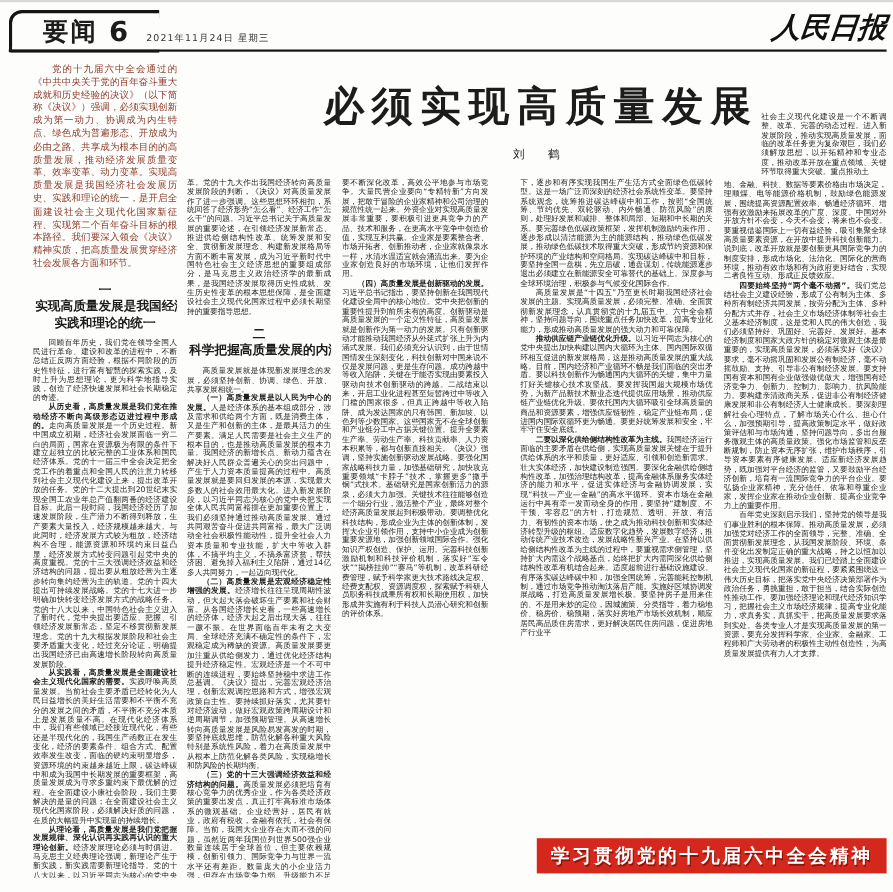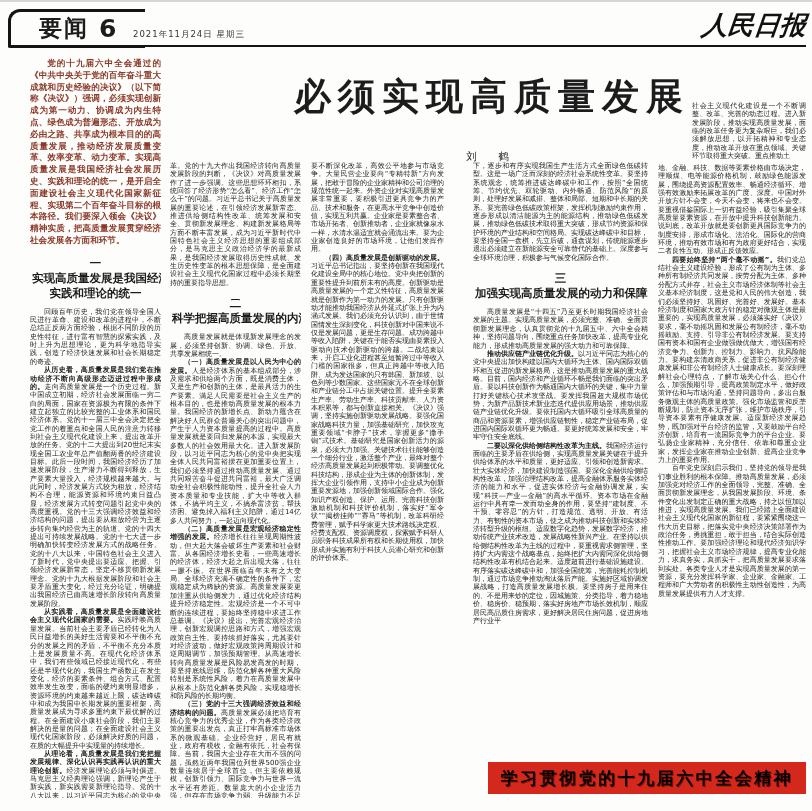--- a/index.html
+++ b/index.html
@@ -12,30 +12,30 @@
           border-radius:12px 0 0 2px;display:flex;align-items:center;padding-left:28px;}
   .yw-title{font-size:23px;font-weight:900;letter-spacing:2px;}
   .yw-num{font-size:25px;font-weight:900;margin-left:10px;}
   .hdr-date{position:absolute;left:133px;top:27px;font-size:8.5px;color:#333;letter-spacing:1px;}
   .masthead{position:absolute;right:6px;top:6px;font-family:"DejaVu Serif","Liberation Serif",serif;
             font-style:italic;font-weight:bold;font-size:26px;transform:skewX(-6deg);color:#111;}
   .hdr-rule{position:absolute;left:8px;top:43px;width:798px;height:2px;background:#141414;}
   
   .headline{position:absolute;left:292px;top:70px;width:400px;text-align:center;}
   .headline .t{font-size:37px;font-weight:900;letter-spacing:7px;white-space:nowrap;}
-  .headline .a{font-size:10.5px;letter-spacing:9px;margin-top:28px;color:#222;}
+  .headline .a{font-size:10.5px;letter-spacing:9px;margin-top:12px;color:#222;}
   
   .col{position:absolute;overflow:hidden;text-align:justify;}
   .col p{margin:0;font-size:7px;line-height:8.35px;text-indent:2em;word-break:break-all;}
   .col p.ni{text-indent:0;}
   .col p b{font-weight:bold;}
   .colhead{font-size:11.5px;line-height:15px;font-weight:900;text-align:center;
            margin:9px 2px 7px 2px;word-break:keep-all;}
   #col1{left:30px;top:56px;width:131px;height:740px;}
-  .intro{font-size:8.6px;line-height:11.8px;font-weight:bold;text-indent:2em;
+  .intro{font-size:8.6px;line-height:11.8px;font-weight:normal;text-indent:2em;
          text-align:justify;word-break:break-all;}
   #col2{left:170px;top:160px;width:131px;height:636px;}
   #col3{left:311px;top:160px;width:133px;height:636px;}
   #col4{left:473px;top:160px;width:175px;height:598px;}
   #col5a{left:692px;top:76px;width:114px;height:84px;margin-top:24px;}
   #col5b{left:658px;top:162px;width:148px;height:590px;}
   
   .banner{position:absolute;left:488px;top:760px;width:318px;height:32px;
           display:flex;align-items:center;justify-content:center;}
   .banner-inner{width:100%;height:100%;display:flex;align-items:center;justify-content:center;
@@ -78,31 +78,30 @@
       <p><b>（一）高质量发展是以人民为中心的发展。</b>人是经济体系的基本组成部分，涉及需求和供给两个方面，既是消费主体，又是生产和创新的主体，是最具活力的生产要素。满足人民需要是社会主义生产的根本目的，也是推动高质量发展的根本力量。我国经济的新增长点、新动力蕴含在解决好人民群众普遍关心的突出问题中，产生于人力资本质量提高的过程中。高质量发展就是要回归发展的本源，实现最大多数人的社会效用最大化。进入新发展阶段，以习近平同志为核心的党中央把实现全体人民共同富裕摆在更加重要位置上，我们必须坚持通过推动高质量发展、通过共同艰苦奋斗促进共同富裕，最大广泛调动全社会积极性能动性，提升全社会人力资本质量和专业技能，扩大中等收入群体，不搞平均主义，不搞杀富济贫，帮扶济困、避免掉入福利主义陷阱，通过14亿多人共同努力，一起迈向现代化。</p>
       <p><b>（二）高质量发展是宏观经济稳定性增强的发展。</b>经济增长往往呈现周期性波动，但大起大落会破坏生产要素和社会财富。从各国经济增长史看，一些高速增长的经济体，经济大起之后出现大落，往往一蹶不振。在世界面临百年未有之大变局、全球经济充满不确定性的条件下，宏观稳定成为稀缺的资源。高质量发展要更加注重从供给侧发力，通过优化经济结构提升经济稳定性。宏观经济是一个不可中断的连续进程，要始终坚持稳中求进工作总基调。《决议》提出，完善宏观经济治理，创新宏观调控思路和方式，增强宏观政策自主性。要持续抓好落实，尤其要针对经济波动，做好宏观政策跨周期设计和逆周期调节，加强预期管理。从高速增长转向高质量发展是风险易发高发的时期，要坚持底线思维，防范化解各种重大风险特别是系统性风险，着力在高质量发展中从根本上防范化解各类风险，实现稳增长和防风险的长期均衡。</p>
       <p><b>（三）党的十三大强调经济效益和经济结构的问题。</b>高质量发展必须把培育有核心竞争力的优秀企业，作为各类经济政策的重要出发点，真正打牢高标准市场体系的微观基础。企业经营好，居民有就业，政府有税收，金融有依托，社会有保障。当前，我国大企业存在大而不强的问题，虽然近两年我国位列世界500强企业数量连续居于全球首位，但主要依赖规模，创新引领力、国际竞争力与世界一流水平还有差距。数量庞大的小企业活力强，但存在市场竞争力弱、升级能力不足的现象。国有企业</p>
     </div>
   <div id="col3" class="col">
       <p class="ni">要不断深化改革，高效公平地参与市场竞争。大量民营企业要向“专精特新”方向发展，把敢于冒险的企业家精神和公司治理的规范性统一起来。外资企业对实现高质量发展非常重要，要积极引进更具竞争力的产品、技术和服务，在更高水平竞争中创造价值，实现互利共赢。企业家是要素整合者、市场开拓者、创新推动者，企业家就像泉水一样，水清水温适宜就会涌流出来。要为企业家创造良好的市场环境，让他们发挥作用。</p>
       <p><b>（四）高质量发展是创新驱动的发展。</b>习近平总书记指出，要坚持创新在我国现代化建设全局中的核心地位。党中央把创新的重要性提升到前所未有的高度。创新驱动是高质量发展的一个定义性特征，高质量发展就是创新作为第一动力的发展。只有创新驱动才能推动我国经济从外延式扩张上升为内涵式发展。我们必须充分认识到，由于世情国情发生深刻变化，科技创新对中国来说不仅是发展问题，更是生存问题。成功跨越中等收入陷阱，关键在于能否实现由要素投入驱动向技术创新驱动的跨越。二战结束以来，开启工业化进程甚至短暂跨过中等收入门槛的国家很多，但真正跨越中等收入陷阱、成为发达国家的只有韩国、新加坡、以色列等少数国家。这些国家无不在全球创新和产业链分工中占据关键位置。提升全要素生产率、劳动生产率、科技贡献率、人力资本积累等，都与创新直接相关。《决议》强调，坚持实施创新驱动发展战略。要强化国家战略科技力量，加强基础研究，加快攻克重要领域“卡脖子”技术，掌握更多“撒手锏”式技术。基础研究是国家创新活力的源泉，必须大力加强。关键技术往往能够创造一个细分行业，激活整个产业，最终对整个经济高质量发展起到积极带动。要调整优化科技结构，形成企业为主体的创新体制，发挥大企业引领作用，支持中小企业成为创新重要发源地，加强创新领域国际合作。强化知识产权创造、保护、运用。完善科技创新激励机制和科技评价机制，落实好“军令状”“揭榜挂帅”“赛马”等机制，改革科研经费管理，赋予科学家更大技术路线决定权、经费支配权、资源调度权，探索赋予科研人员职务科技成果所有权和长期使用权，加快形成并实施有利于科技人员潜心研究和创新的评价体系。</p>
     </div>
   <div id="col4" class="col">
       <p class="ni">下，逐步和有序实现我国生产生活方式全面绿色低碳转型。这是一场广泛而深刻的经济社会系统性变革。要坚持系统观念，统筹推进碳达峰碳中和工作，按照“全国统筹、节约优先、双轮驱动、内外畅通、防范风险”的原则，处理好发展和减排、整体和局部、短期和中长期的关系。要完善绿色低碳政策框架，发挥机制激励约束作用，逐步形成以清洁能源为主的能源结构，推动绿色低碳发展，推动绿色低碳技术取得重大突破，形成节约资源和保护环境的产业结构和空间格局。实现碳达峰碳中和目标，要坚持全国一盘棋，先立后破，通盘谋划，传统能源逐步退出必须建立在新能源安全可靠替代的基础上。深度参与全球环境治理，积极参与气候变化国际合作。</p>
-      <div class="colhead">三　加强实现高质量发展的动力和保障</div>
       <p>高质量发展是“十四五”乃至更长时期我国经济社会发展的主题。实现高质量发展，必须完整、准确、全面贯彻新发展理念，认真贯彻党的十九届五中、六中全会精神，坚持问题导向，围绕重点任务加快改革，提高专业化能力，形成推动高质量发展的强大动力和可靠保障。</p>
       <p><b>推动供应链产业链优化升级。</b>以习近平同志为核心的党中央提出加快构建以国内大循环为主体、国内国际双循环相互促进的新发展格局，这是推动高质量发展的重大战略。目前，国内经济和产业循环不畅是我们面临的突出矛盾。要以科技创新作为畅通国内大循环的关键，集中力量打好关键核心技术攻坚战。要发挥我国超大规模市场优势，为新产品新技术新业态迭代提供应用场景，推动供应链产业链优化升级。要依托国内大循环吸引全球高质量的商品和资源要素，增强供应链韧性，稳定产业链布局，促进国内国际双循环更为畅通。要更好统筹发展和安全，牢牢守住安全底线。</p>
       <p><b>二要以深化供给侧结构性改革为主线。</b>我国经济运行面临的主要矛盾在供给侧，实现高质量发展关键在于提升供给体系的水平和质量，更好适应、引领和创造新需求。壮大实体经济，加快建设制造强国。要深化金融供给侧结构性改革，加强治理结构改革，提高金融体系服务实体经济的能力和水平，促进实体经济与金融协调发展，实现“科技—产业—金融”的高水平循环。资本市场在金融运行中具有牵一发而动全身的作用，要坚持“建制度、不干预、零容忍”的方针，打造规范、透明、开放、有活力、有韧性的资本市场，使之成为推动科技创新和实体经济转型升级的枢纽。适应数字化趋势，发展数字经济，推动传统产业技术改造，发展战略性新兴产业。在坚持以供给侧结构性改革为主线的过程中，要重视需求侧管理，坚持扩大内需这个战略基点，始终把扩大内需同深化供给侧结构性改革有机结合起来。适度超前进行基础设施建设。有序落实碳达峰碳中和，加强全国统筹，完善能耗控制机制，通过市场竞争推动淘汰落后产能。实施好区域协调发展战略，打造高质量发展增长极。要坚持房子是用来住的、不是用来炒的定位，因城施策、分类指导，着力稳地价、稳房价、稳预期，落实好房地产市场长效机制，顺应居民高品质住房需求，更好解决居民住房问题，促进房地产行业平</p>
     </div>
   <div id="col5a" class="col">
       <p class="ni">社会主义现代化建设是一个不断调整、改革、完善的动态过程。进入新发展阶段，推动实现高质量发展，面临的改革任务更为复杂艰巨，我们必须解放思想，以开拓精神和专业态度，推动改革开放在重点领域、关键环节取得重大突破。重点推动土</p>
     </div>
   <div id="col5b" class="col">
       <p class="ni">地、金融、科技、数据等要素价格由市场决定，理顺煤、电等能源价格机制，鼓励绿色能源发展，围绕提高资源配置效率、畅通经济循环、增强有效激励来拓展改革的广度、深度。中国对外开放方针不会变，今天不会变，将来也不会变。要重视借鉴国际上一切有益经验，吸引集聚全球高质量要素资源，在开放中提升科技创新能力。说到底，改革开放就是要创新更具国际竞争力的制度安排，形成市场化、法治化、国际化的营商环境，推动有效市场和有为政府更好结合，实现二者良性互动、形成正反馈效应。</p>
       <p><b>四要始终坚持“两个毫不动摇”。</b>我们党总结社会主义建设经验，形成了公有制为主体、多种所有制经济共同发展，按劳分配为主体、多种分配方式并存，社会主义市场经济体制等社会主义基本经济制度，这是党和人民的伟大创造，我们必须坚持好、巩固好、完善好、发展好。基本经济制度和国家大政方针的稳定对微观主体是最重要的，实现高质量发展，必须落实好《决议》要求，毫不动摇巩固和发展公有制经济，毫不动摇鼓励、支持、引导非公有制经济发展。要支持国有资本和国有企业做强做优做大，增强国有经济竞争力、创新力、控制力、影响力、抗风险能力。要构建亲清政商关系，促进非公有制经济健康发展和非公有制经济人士健康成长。要深刻理解社会心理特点，了解市场关心什么、担心什么，加强预期引导，提高政策制定水平，做好政策评估和与市场沟通，坚持问题导向，多出台服务微观主体的高质量政策。强化市场监管和反垄断规制，防止资本无序扩张，维护市场秩序，引导资本要素有序健康发展。适应新经济发展趋势，既加强对平台经济的监管，又要鼓励平台经济创新，培育有一流国际竞争力的平台企业。要弘扬企业家精神，充分信任、依靠和尊重企业家，发挥企业家在推动企业创新、提高企业竞争力上的重要作用。</p>
       <p>百年党史深刻启示我们，坚持党的领导是我们事业胜利的根本保障。推动高质量发展，必须加强党对经济工作的全面领导，完整、准确、全面贯彻新发展理念，从我国发展阶段、环境、条件变化出发制定正确的重大战略，持之以恒加以推进，实现高质量发展。我们已经踏上全面建设社会主义现代化国家的新征程，要紧紧围绕这一伟大历史目标，把落实党中央经济决策部署作为政治任务，勇挑重担，敢于担当，结合实际创造性推动工作。要加强经济理论和现代经济知识学习，把握社会主义市场经济规律，提高专业化能力，求真务实，真抓实干，把高质量发展要求落到实处。各类专业人才是实现高质量发展的第一资源，要充分发挥科学家、企业家、金融家、工程师和广大劳动者的积极性主动性创造性，为高质量发展提供有力人才支撑。</p>
     </div>
 
   <div class="banner">
-    <div class="banner-inner" style="background: rgb(213, 40, 28); color: #000000;">学习贯彻党的十九届六中全会精神</div>
+    <div class="banner-inner" style="background: rgb(213, 40, 28); color: #ffffff;">学习贯彻党的十九届六中全会精神</div>
   </div>
 
 </div>
 
 </body></html>

